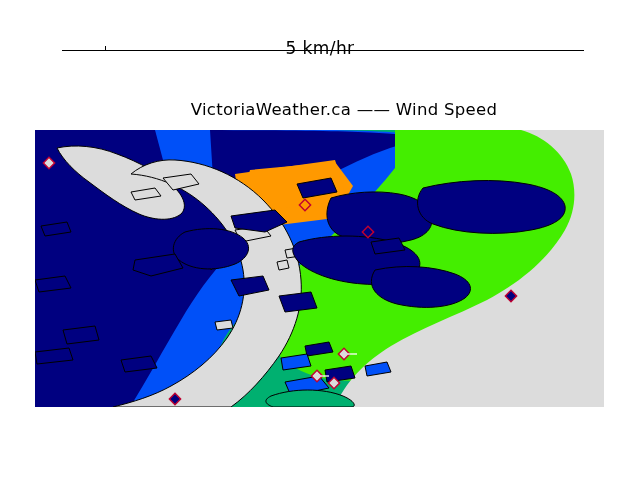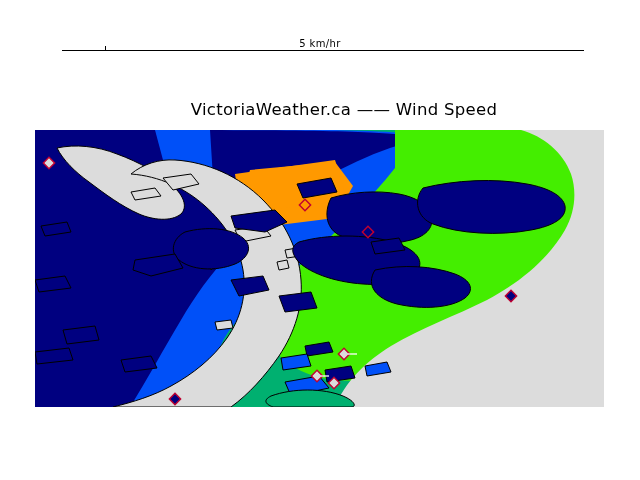--- a/index.html
+++ b/index.html
@@ -4,21 +4,21 @@
 <style>
   html,body{margin:0;padding:0;background:#ffffff;}
   body{width:640px;height:480px;position:relative;overflow:hidden;
        font-family:"DejaVu Sans",sans-serif;color:#000;}
 
   
   #scalebar-group{position:absolute;left:0;top:0;width:640px;height:70px;}
   #scalebar-line{position:absolute;left:62px;top:50px;width:522px;height:1px;background:#000;}
   #scalebar-tick{position:absolute;left:105px;top:46px;width:1px;height:5px;background:#000;}
   #scalebar-label{position:absolute;left:0;top:38px;width:640px;text-align:center;
-      font-size:10px;letter-spacing:.4px;}
+      font-size:17px;letter-spacing:.4px;}
 
   
   #map-title{position:absolute;left:0;top:100px;width:640px;text-align:center;
       font-size:16.5px;letter-spacing:.3px;padding-left:24px;}
 
   
   #map-frame{position:absolute;left:35px;top:130px;width:569px;height:277px;
       background:#dcdcdc;overflow:hidden;}
   #map-frame svg{display:block;}
 

